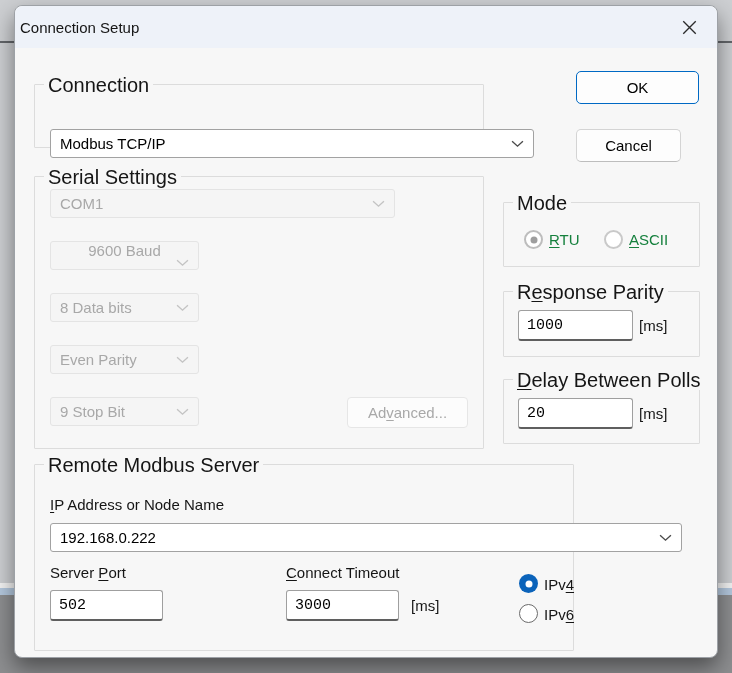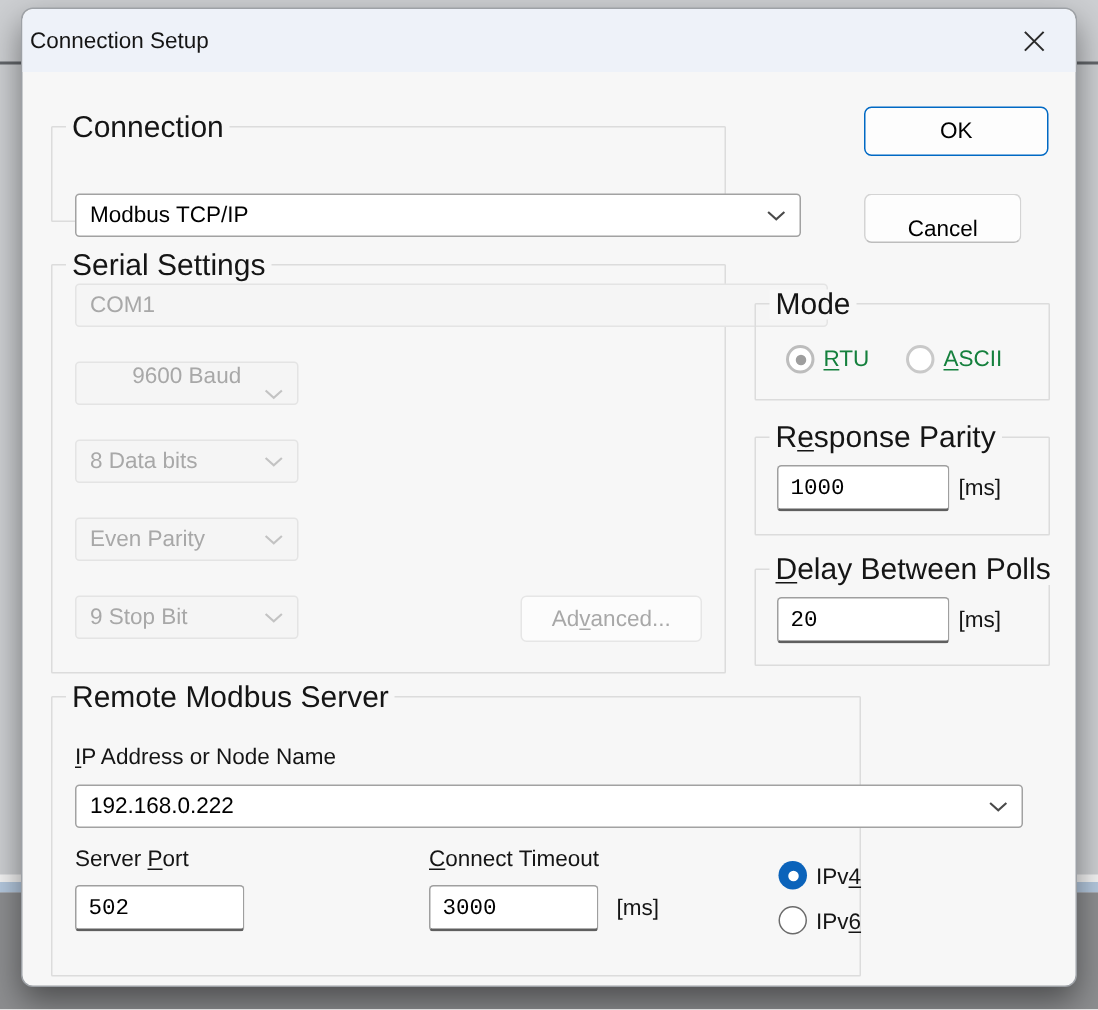--- a/index.html
+++ b/index.html
@@ -97,38 +97,38 @@
       <div class="close-btn">
         <svg width="15" height="15" viewBox="0 0 12 12">
           <path d="M1 1 L11 11 M11 1 L1 11" stroke="#2b2b2b" stroke-width="1.1" fill="none"></path>
         </svg>
       </div>
     </div>
 
     <div class="btn btn-ok" style="left:561px; top:65px; width:123px; height:33px;">
       <span>OK</span>
     </div>
-    <div class="btn btn-cancel" style="left:561px; top:123px; width:105px; height:33px;align-items:flex-end;">
+    <div class="btn btn-cancel" style="left:561px; top:123px; width:105px; height:33px;">
       <span>Cancel</span>
     </div>
 
     <div class="group" style="left:19px; top:78px; width:450px; height:64px;">
       <span class="group-label">Connection</span>
     </div>
     <div class="combo" style="left:35px; top:95px; width:484px;margin-top:28px;">
       <span>Modbus TCP/IP</span>
       <svg class="chev" width="13" height="8" viewBox="0 0 12 7">
         <path d="M1 1 L6 5.5 L11 1" fill="none" stroke="currentColor" stroke-width="1.3"></path>
       </svg>
     </div>
 
     <div class="group" style="left:19px; top:170px; width:450px; height:273px;">
       <span class="group-label">Serial Settings</span>
     </div>
-    <div class="combo disabled" style="left:35px; top:183px; width:502px;gap:44px;">
+    <div class="combo disabled" style="left:35px; top:183px; width:345px;gap:44px;">
       <span>COM1</span>
       <svg class="chev" width="13" height="8" viewBox="0 0 12 7">
         <path d="M1 1 L6 5.5 L11 1" fill="none" stroke="currentColor" stroke-width="1.3"></path>
       </svg>
     </div>
     <div class="combo disabled" style="left:35px; top:235px; width:149px;flex-direction:column;">
       <span>9600 Baud</span>
       <svg class="chev" width="13" height="8" viewBox="0 0 12 7">
         <path d="M1 1 L6 5.5 L11 1" fill="none" stroke="currentColor" stroke-width="1.3"></path>
       </svg>

